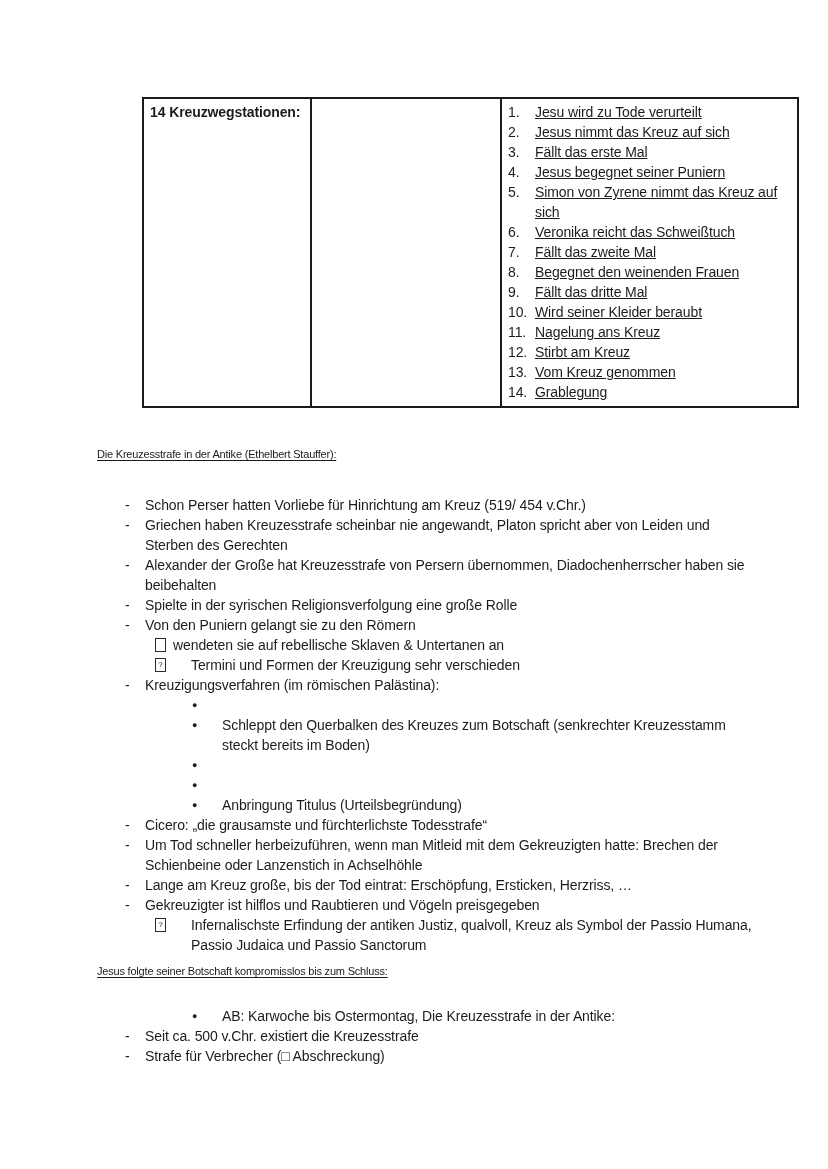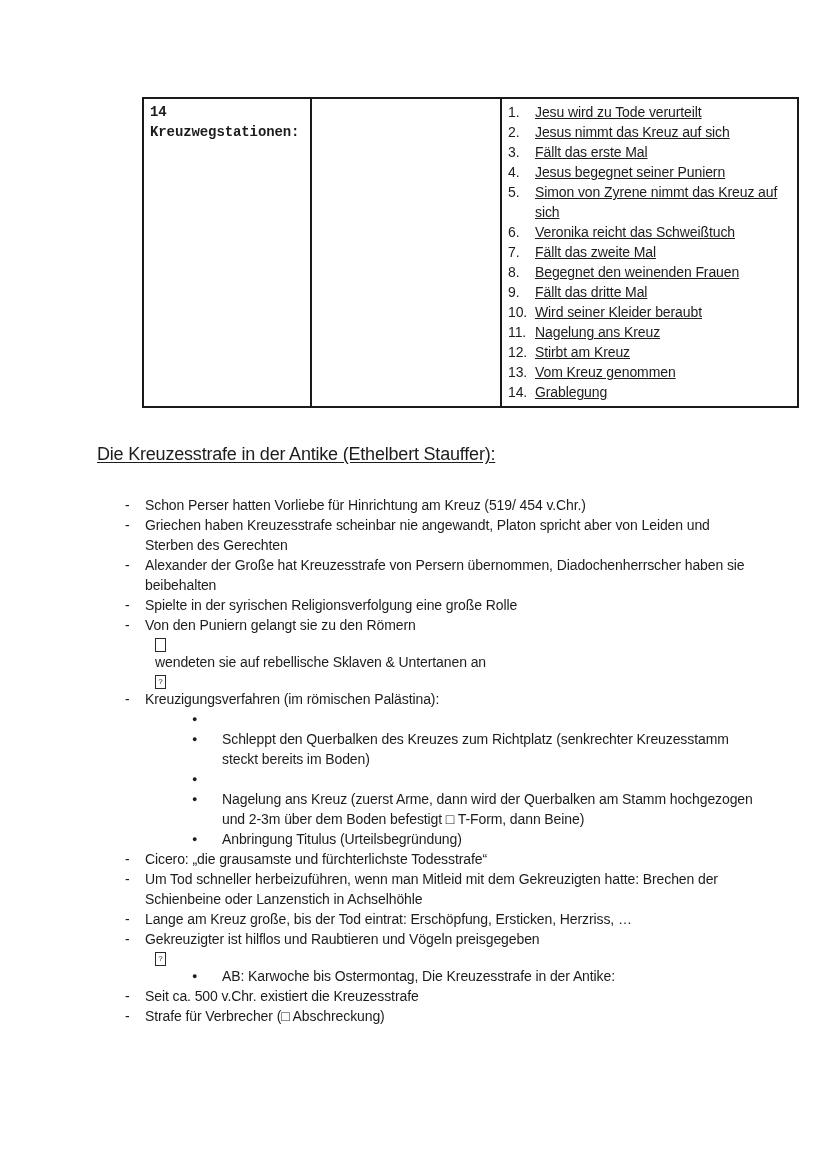--- a/index.html
+++ b/index.html
@@ -26,49 +26,48 @@
     vertical-align:top;
     padding:0;
   }
   td.c1{width:166px;}
   td.c2{width:188px;}
   td.c3{width:295px;}
   .cell-title{
     display:block;
     padding:3px 6px 0 6px;
     font-weight:bold;
-    font-family:Liberation Mono, monospace;
   }
   .stations{
     padding:3px 14px 3px 6px;
   }
   .st-row{display:flex;}
   .st-num{width:27px;flex-shrink:0;}
   .st-tx{flex:1;text-decoration:underline;}
   
   .doc{
     position:absolute;left:97px;top:444px;
     width:660px;
   }
   h2{
     margin:0;
-    font-size:18px;
+    font-size:11px;
     font-weight:400;
     line-height:21px;
     letter-spacing:-0.2px;
     text-decoration:underline;
     text-underline-offset:2px;
   }
   #s1-heading{margin-bottom:30px;}
   #s2-heading{margin-top:6px;margin-bottom:24px;}
   .li{display:flex;align-items:flex-start;}
   .li .tx{flex:1;}
   .li.dash{padding-left:28px;}
   .mk-dash{width:20px;flex-shrink:0;}
-  .li.box{padding-left:58px;flex-direction:column;}
+  .li.box{padding-left:58px;}
   .li.box .tofu{margin-right:7px;}
   .li.boxq{padding-left:58px;}
   .li.boxq .tofu{margin-right:25px;}
   .li.bullet{padding-left:95px;}
   .mk-dot{width:30px;flex-shrink:0;font-size:9px;line-height:20px;}
   .tofu{
     display:inline-flex;align-items:center;justify-content:center;
     width:9px;height:12px;
     border:1px solid #2a2a2a;
     margin-top:3px;
@@ -176,38 +175,38 @@
         <div class="li dash">
           <span class="mk-dash">-</span>
           <div class="tx">Von den Puniern gelangt sie zu den Römern</div>
         </div>
         <div class="li box">
           <span class="tofu"></span>
           <div class="tx">wendeten sie auf rebellische Sklaven &amp; Untertanen an</div>
         </div>
         <div class="li boxq">
           <span class="tofu tofu-q">?</span>
+          <div class="tx">Termini und Formen der Kreuzigung sehr verschieden</div>
         </div>
         <div class="li dash">
           <span class="mk-dash">-</span>
           <div class="tx">Kreuzigungsverfahren (im römischen Palästina):</div>
         </div>
         <div class="li bullet">
           <span class="mk-dot">●</span>
         </div>
         <div class="li bullet">
           <span class="mk-dot">●</span>
-          <div class="tx">Schleppt den Querbalken des Kreuzes zum Richtplatz (senkrechter Kreuzesstamm steckt bereits im Boden)</div>
-        </div>
-        <div class="li bullet">
-          <span class="mk-dot">●</span>
-        </div>
-        <div class="li bullet">
-          <span class="mk-dot">●</span>
-          <div class="tx">Nagelung ans Kreuz (zuerst Arme, dann wird der Querbalken am Stamm hochgezogen und 2-3m über dem Boden befestigt □ T-Form, dann Beine)</div>
+          <div class="tx">Schleppt den Querbalken des Kreuzes zum Botschaft (senkrechter Kreuzesstamm steckt bereits im Boden)</div>
+        </div>
+        <div class="li bullet">
+          <span class="mk-dot">●</span>
+        </div>
+        <div class="li bullet">
+          <span class="mk-dot">●</span>
         </div>
         <div class="li bullet">
           <span class="mk-dot">●</span>
           <div class="tx">Anbringung Titulus (Urteilsbegründung)</div>
         </div>
         <div class="li dash">
           <span class="mk-dash">-</span>
           <div class="tx">Cicero: „die grausamste und fürchterlichste Todesstrafe“</div>
         </div>
         <div class="li dash">
@@ -217,22 +216,24 @@
         <div class="li dash">
           <span class="mk-dash">-</span>
           <div class="tx">Lange am Kreuz große, bis der Tod eintrat: Erschöpfung, Ersticken, Herzriss, …</div>
         </div>
         <div class="li dash">
           <span class="mk-dash">-</span>
           <div class="tx">Gekreuzigter ist hilflos und Raubtieren und Vögeln preisgegeben</div>
         </div>
         <div class="li boxq">
           <span class="tofu tofu-q">?</span>
+          <div class="tx">Infernalischste Erfindung der antiken Justiz, qualvoll, Kreuz als Symbol der Passio Humana, Passio Judaica und Passio Sanctorum</div>
         </div>
       </div>
+    <h2 id="s2-heading">Jesus folgte seiner Botschaft kompromisslos bis zum Schluss:</h2>
     <div id="s2">
         <div class="li bullet">
           <span class="mk-dot">●</span>
           <div class="tx">AB: Karwoche bis Ostermontag, Die Kreuzesstrafe in der Antike:</div>
         </div>
         <div class="li dash">
           <span class="mk-dash">-</span>
           <div class="tx">Seit ca. 500 v.Chr. existiert die Kreuzesstrafe</div>
         </div>
         <div class="li dash">

